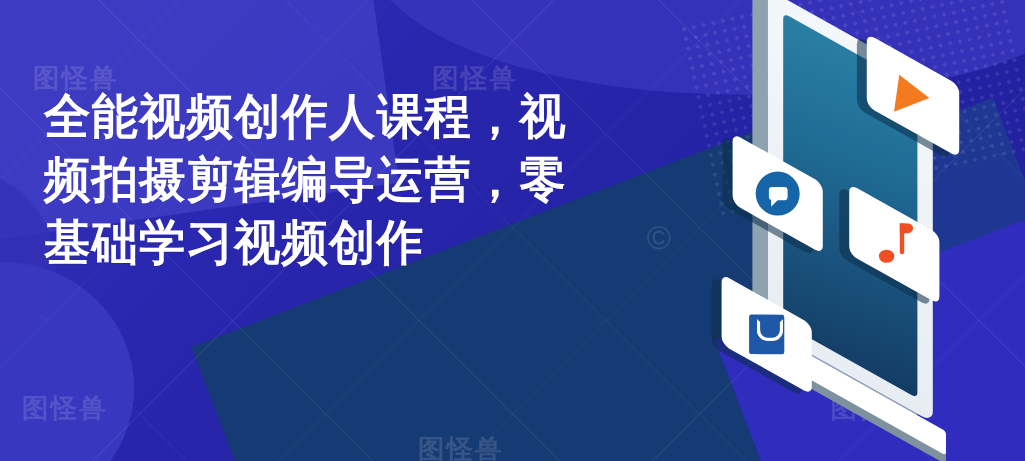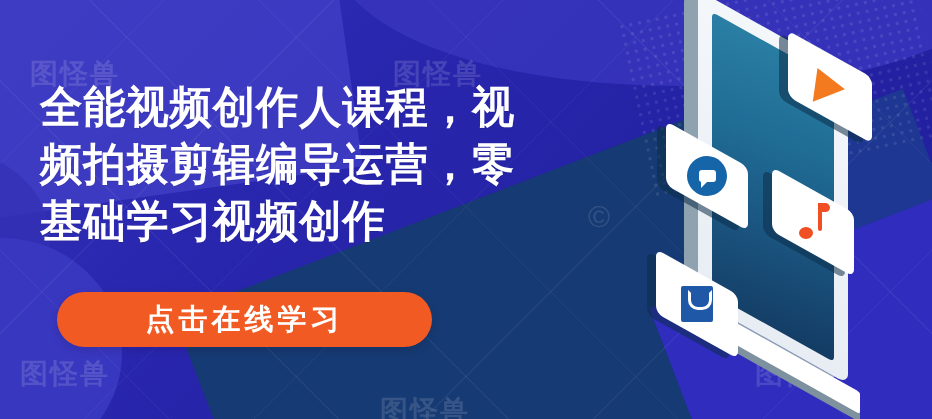--- a/index.html
+++ b/index.html
@@ -79,21 +79,21 @@
     position:absolute;inset:0;
     background-image:
       repeating-linear-gradient(45deg,transparent 0 119px,rgba(255,255,255,.05) 119px 120px),
       repeating-linear-gradient(-45deg,transparent 0 119px,rgba(255,255,255,.05) 119px 120px);
   }
 
   
   .wm{
     position:absolute;
     color:rgba(255,255,255,.14);
-    font-size:28px;
+    font-size:24px;
     font-weight:700;
     letter-spacing:2px;
     user-select:none;
     white-space:nowrap;
   }
   .wm-copy{
     position:absolute;
     color:rgba(255,255,255,.12);
     font-size:30px;
     user-select:none;
@@ -239,21 +239,20 @@
   <div class="wm" style="left:380px;top:392px;">图怪兽</div>
   <div class="wm" style="left:755px;top:355px;">图怪兽</div>
   <div class="wm-copy" style="left:588px;top:200px;">©</div>
 
   <div class="headline">
     <div>全能视频创作人课程，视</div>
     <div>频拍摄剪辑编导运营，零</div>
     <div>基础学习视频创作</div>
   </div>
 
-  <button class="cta">点击在线学习</button>
 
   <div class="phone-wrap">
     <div class="phone-body"></div>
     <div class="phone-screen"></div>
     <div class="phone-foot"></div>
 
     <div class="card card-play">
       <div class="icon-play"></div>
     </div>
 

